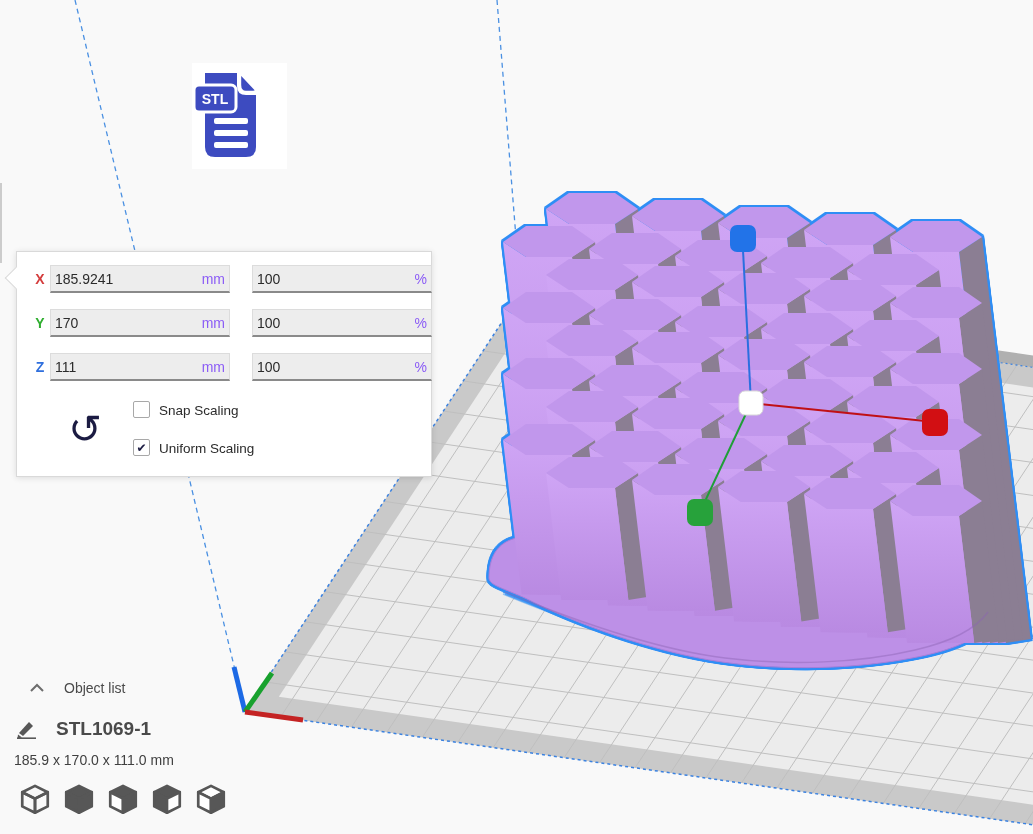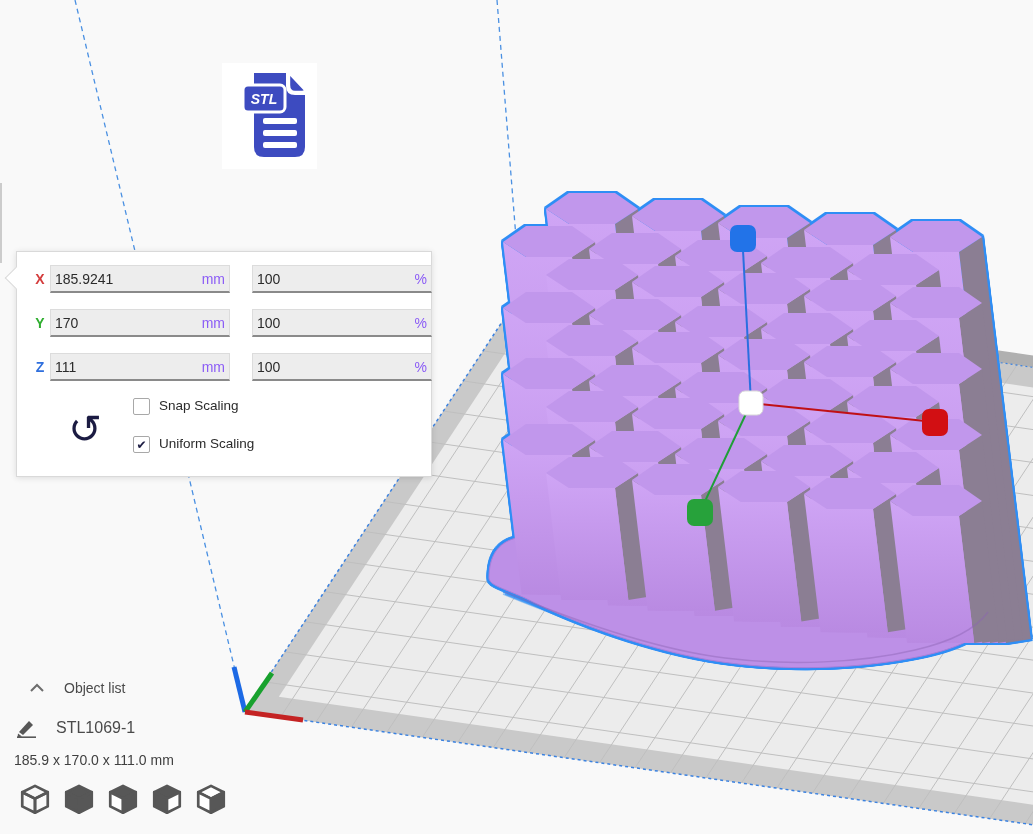--- a/index.html
+++ b/index.html
@@ -30,40 +30,40 @@
     padding:0 4px; cursor:text;
   }
   .field .val { font-size:14px; color:#2b2b2b; }
   .field .unit { font-size:14px; color:#8b5cf6; }
   .f1 { left:33px; } .f2 { left:235px; }
   .reset-btn {
     position:absolute; left:46px; top:154px; width:44px; height:46px;
     background:none; border:none; cursor:pointer;
     font-size:40px; line-height:44px; color:#1b1b42; font-family:"DejaVu Sans", sans-serif;
   }
-  .chk-row { position:absolute; left:116px; height:20px; display:flex; align-items:flex-start; }
+  .chk-row { position:absolute; left:116px; height:20px; display:flex; align-items:flex-end; }
   .chk {
     width:17px; height:17px; background:#fff; border:1px solid #a8a8a8; border-radius:2px;
     display:inline-flex; align-items:center; justify-content:center; cursor:pointer;
   }
   .chk .mark { font-size:12px; line-height:12px; color:#1b1b42; font-family:"DejaVu Sans", sans-serif; }
   .chk-label { margin-left:9px; font-size:13.5px; color:#2b2b2b; }
 
   
   .stl-thumb {
-    position:absolute; left:222px; top:63px; width:95px; height:106px;
-    background:#ffffff; z-index:2; display:flex; align-items:center; justify-content:flex-end;font-style:italic;
+    position:absolute; left:192px; top:63px; width:95px; height:106px;
+    background:#ffffff; z-index:2; display:flex; align-items:center; justify-content:flex-start;
   }
 
   
   .objlist { position:absolute; left:0; top:676px; width:240px; z-index:2; }
   .objlist-header { position:absolute; left:28px; top:4px; display:flex; align-items:center; cursor:pointer; }
   .objlist-header .txt { margin-left:18px; font-size:14px; color:#4a4a4a; }
   .objlist-item { position:absolute; left:16px; top:42px; display:flex; align-items:center; cursor:pointer; }
-  .objlist-item .txt { margin-left:18px; font-size:16px; color:#4a4a4a; }
+  .objlist-item .txt { margin-left:18px; font-size:19px; color:#4a4a4a;font-weight:bold; }
   .objlist-dims { position:absolute; left:14px; top:76px; font-size:14px; color:#404040; }
   .view-toolbar { position:absolute; left:16px; top:108px; display:flex; gap:7px; }
   .view-btn { width:37px; height:34px; background:none; border:none; cursor:pointer; padding:0; }
 
   
   .left-tick { position:absolute; left:0; top:183px; width:2px; height:80px; background:#cccccc; z-index:1; }
 </style>
 </head>
 <body>
 

